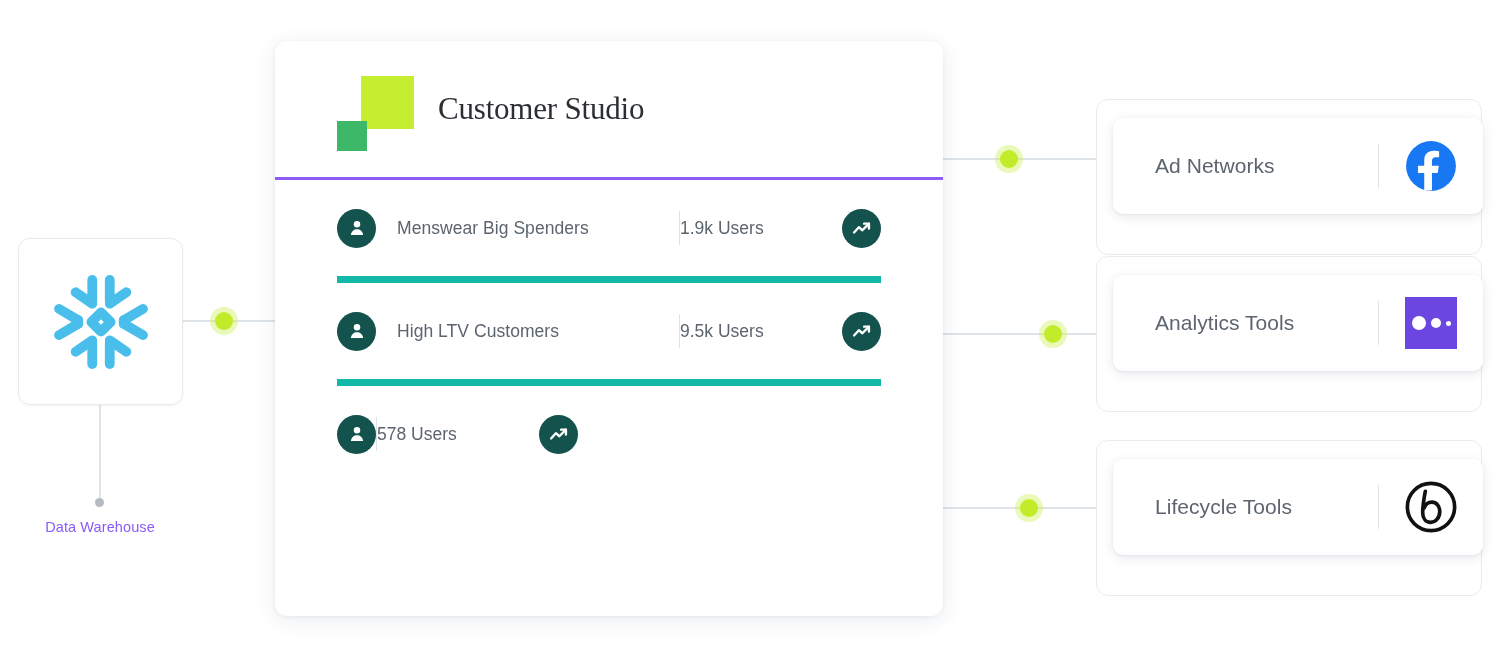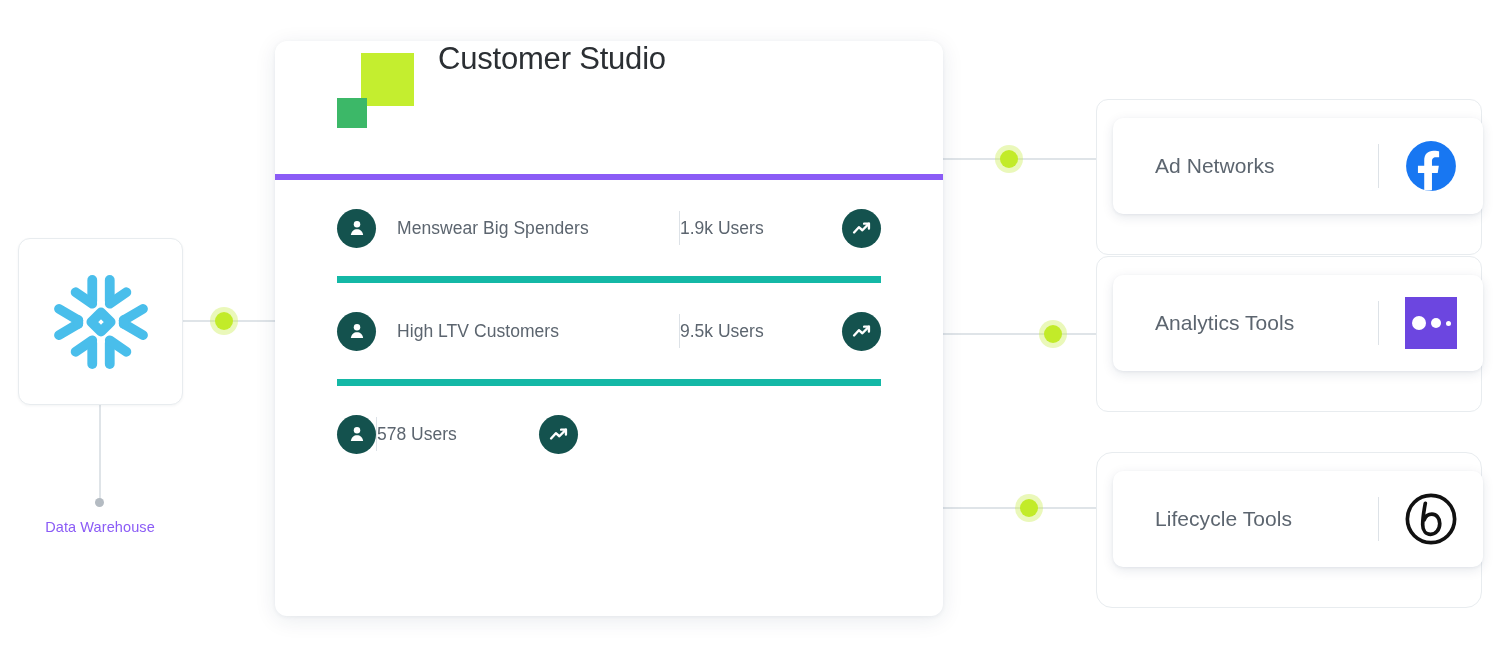--- a/index.html
+++ b/index.html
@@ -79,24 +79,25 @@
     top: 41px;
     width: 668px;
     height: 575px;
     background: #ffffff;
     border-radius: 12px;
     box-shadow: 0 4px 22px rgba(23,43,77,0.09), 0 1px 4px rgba(23,43,77,0.06);
   }
   .studio-header {
     height: 139px;
     display: flex;
-    align-items: flex-start;
+    align-items: center;
     padding-left: 62px;
-    border-bottom: 6px solid #8b5cf6;
+    border-bottom: 3px solid #8b5cf6;
     box-sizing: border-box;
+    font-family: Liberation Serif, serif;
   }
   .studio-logo {
     position: relative;
     width: 78px;
     height: 90px;
     flex: none;
   }
   .studio-logo .sq-big {
     position: absolute;
     left: 24px;
@@ -369,21 +370,21 @@
       <span class="dest-logo">
         <span class="mixpanel-sq">
           <span class="mp-dot mp-d1"></span>
           <span class="mp-dot mp-d2"></span>
           <span class="mp-dot mp-d3"></span>
         </span>
       </span>
     </div>
   </div>
 
-  <div class="dest-outer" style="left:1096px; top:452px;border-radius:16px;">
+  <div class="dest-outer" style="left:1096px; top:440px;">
     <div class="dest-inner">
       <span class="dest-label">Lifecycle Tools</span>
       <span class="dest-sep"></span>
       <span class="dest-logo">
         <svg width="56" height="56" viewBox="0 0 64 64">
           <circle cx="32" cy="32" r="27" fill="none" stroke="#111111" stroke-width="4.2"></circle>
           <path d="M25.5 14 C25.5 14 22.5 30 22.5 38.5 C22.5 45.5 26.5 49.5 31.5 49.5 C37.5 49.5 42 44 42 37 C42 30.5 38 26.5 33 26.5 C28.5 26.5 25.5 29.5 24.2 33" fill="none" stroke="#111111" stroke-width="4.2" stroke-linecap="round"></path>
         </svg>
       </span>
     </div>

